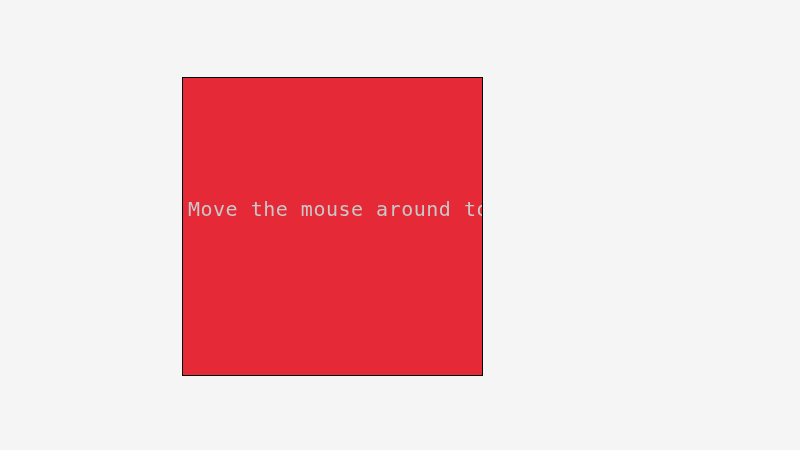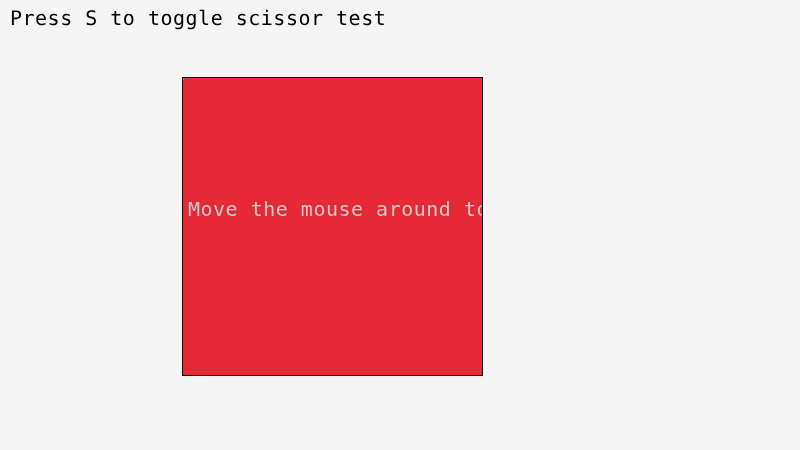--- a/index.html
+++ b/index.html
@@ -80,21 +80,20 @@
     border: 1px solid #000000;
     box-sizing: content-box;
     pointer-events: none;
   }
 </style>
 </head>
 <body>
 
 <div id="app-window">
 
-  <div id="instruction-text">Press S to toggle scissor test</div>
 
   <div id="scissor-area">
     <div id="scissor-fill"></div>
     <div id="clipped-text">Move the mouse around to reveal this text!</div>
   </div>
 
   <div id="scissor-outline"></div>
 
 </div>
 

